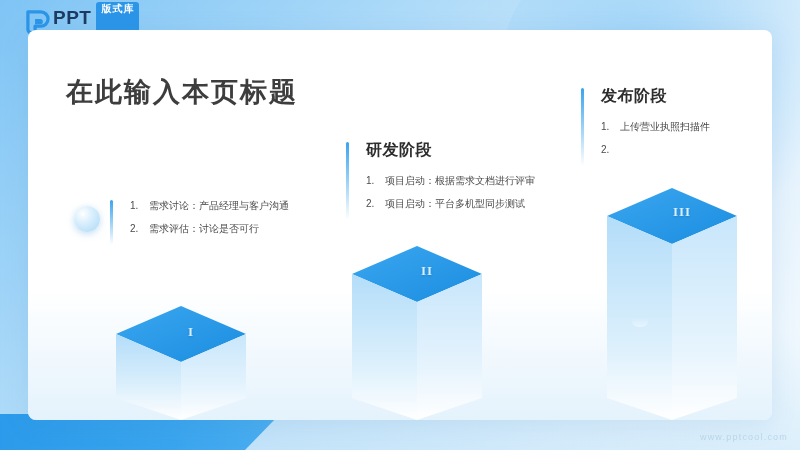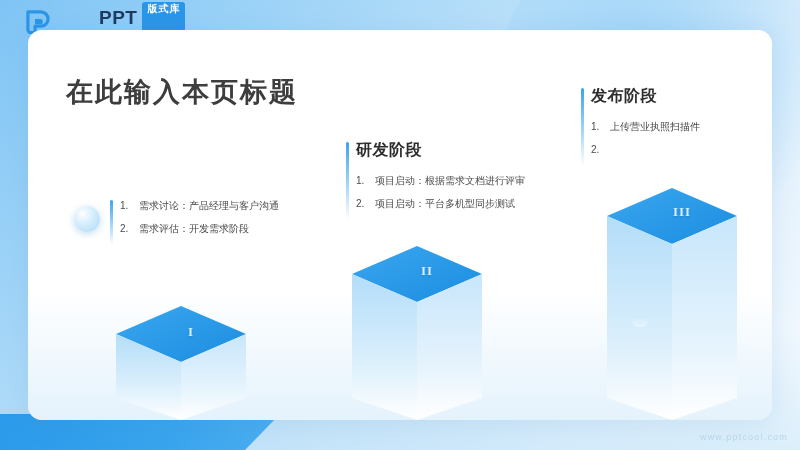--- a/index.html
+++ b/index.html
@@ -49,21 +49,21 @@
   }
 
   
   .card {
     position: absolute;
     left: 28px;
     top: 30px;
     width: 744px;
     height: 390px;
     background: #ffffff;
-    border-radius: 14px;
+    border-radius: 8px;
     box-shadow: 0 4px 26px rgba(60,130,190,0.13);
     overflow: hidden;
     text-decoration: underline;
   }
   .card-inner-wash {
     position: absolute;
     right: 0;
     bottom: 0;
     width: 100%;
     height: 130px;
@@ -72,21 +72,20 @@
   }
 
   
   .logo {
     position: absolute;
     left: 24px;
     top: 6px;
     display: flex;
     align-items: center;
     height: 30px;
-    gap: 46px;
   }
   .logo-mark {
     width: 26px;
     height: 26px;
     margin-right: 3px;
     flex: none;
   }
   .logo-textwrap {
     display: flex;
     flex-direction: column;
@@ -144,21 +143,21 @@
     letter-spacing: 1px;
     font-family: "Liberation Serif", "DejaVu Serif", serif;
     text-shadow: 0 1px 2px rgba(20,90,150,0.35);
     pointer-events: none;
   }
 
   
   .stage-text {
     position: absolute;
     width: 175px;
-    padding-left: 10px;
+    padding-left: 20px;
   }
   .stage-accent {
     position: absolute;
     left: 0;
     top: 2px;
     width: 3px;
     height: 100%;
     background: linear-gradient(180deg, #3aa3ef 0%, #8fcdf5 45%, rgba(200,228,248,0) 100%);
     border-radius: 2px;
   }
@@ -326,21 +325,21 @@
 
     <div class="stage-text" style="left:82px; top:168px;">
       <div class="stage-accent"></div>
       <ul class="stage-list">
         <li class="stage-item">
           <span class="stage-item-num">1.</span>
           <span class="stage-item-text">需求讨论：产品经理与客户沟通</span>
         </li>
         <li class="stage-item">
           <span class="stage-item-num">2.</span>
-          <span class="stage-item-text">需求评估：开发需求阶段</span>
+          <span class="stage-item-text">需求评估：讨论是否可行</span>
         </li>
       </ul>
     </div>
 
     <div class="stage-text" style="left:318px; top:110px;">
       <div class="stage-accent"></div>
       <div class="stage-title">研发阶段</div>
       <ul class="stage-list">
         <li class="stage-item">
           <span class="stage-item-num">1.</span>

